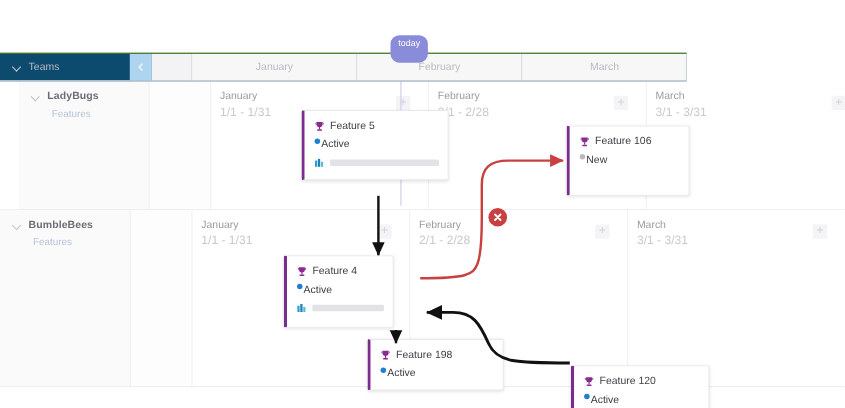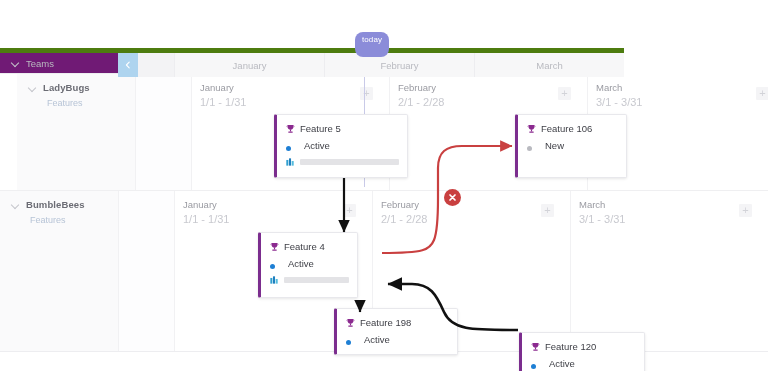--- a/index.html
+++ b/index.html
@@ -35,22 +35,22 @@
   .today-line {
     position: absolute; left: 364px; top: 47px;
     width: 1px; height: 140px;
     background: #c9cae8;
     z-index: 3;
   }
 
   
   .header {
     position: absolute; left: 0; top: 48px; width: 624px; height: 26px;
-    background: #701a75;
-    border-top: 5px solid #4d7c0f;
+    background: #0c4a6e;
+    border-top: 1px solid #4d7c0f;
     border-bottom: 1px solid #ededf0;
     display: flex;
     z-index: 10;
   }
   .hdr-teams {
     width: 118px; flex: 0 0 118px;
     display: flex; align-items: center; gap: 6px;
     padding-left: 12px;
     font-size: 9.5px; color: #b9bac0;
   }
@@ -146,21 +146,21 @@
     box-shadow: 0 1px 3px rgba(0,0,0,.10);
     z-index: 20;
     padding: 8px 8px 8px 9px;
   }
   .card-title {
     display: flex; align-items: center; gap: 5px;
     font-size: 9.5px; color: #3d3e45;
     margin-bottom: 6px;
   }
   .card-status {
-    display: flex; align-items: flex-end; gap: 13px;
+    display: flex; align-items: flex-start; gap: 1px;
     font-size: 9.5px; color: #3d3e45;
   }
   .dot { width: 5px; height: 5px; border-radius: 50%; flex: 0 0 5px; }
   .dot-active { background: #1e7fd4; }
   .dot-new { background: #b9bac0; }
   .prog-row {
     display: flex; align-items: center; gap: 5px;
     margin-top: 7px;
   }
   .prog-track {
@@ -301,21 +301,21 @@
 
     <path d="M360,312 L360,300" stroke="#111111" stroke-width="2.2" fill="none" marker-end="url(#arrK)" transform="rotate(180 360 306)"></path>
   </svg>
 
   <div class="xbadge">
     <svg width="9" height="9" viewBox="0 0 9 9">
       <path d="M2,2 L7,7 M7,2 L2,7" stroke="#ffffff" stroke-width="1.7" stroke-linecap="round"></path>
     </svg>
   </div>
 
-  <div class="card" style="left:274px; top:114px; width:134px; height:64px;">
+  <div class="card" style="left:274px; top:100px; width:134px; height:64px;">
     <div class="card-title">
       <svg class="trophy" width="9" height="10" viewBox="0 0 10 11">
         <path d="M2,1 h6 v2.2 a3,3 0 0 1 -6,0 z" fill="#8b2a8f"></path>
         <path d="M1.9,1.4 a1.4,1.4 0 0 0 0,2.4" fill="none" stroke="#8b2a8f" stroke-width="0.9"></path>
         <path d="M8.1,1.4 a1.4,1.4 0 0 1 0,2.4" fill="none" stroke="#8b2a8f" stroke-width="0.9"></path>
         <rect x="4.4" y="6" width="1.2" height="2.2" fill="#8b2a8f"></rect>
         <rect x="2.6" y="8.3" width="4.8" height="1.5" rx="0.3" fill="#8b2a8f"></rect>
       </svg>
       <span>Feature 5</span>
     </div>

